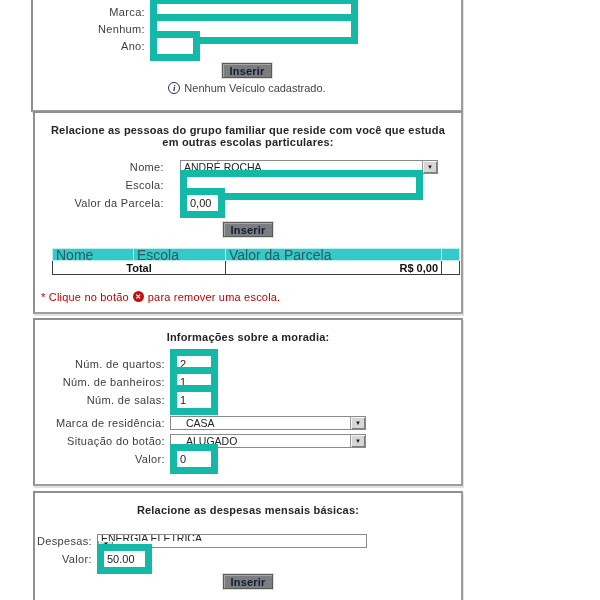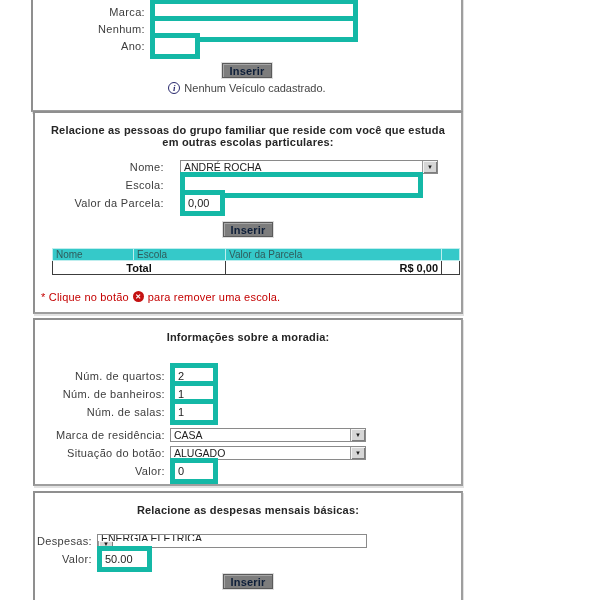--- a/index.html
+++ b/index.html
@@ -7,43 +7,43 @@
           font-family:"Liberation Sans",sans-serif;font-size:11px;color:#3f3f3f;}
   .panel{position:absolute;background:#fff;border:2px solid;border-color:#8f8f8f #9e9e9e #9e9e9e #8f8f8f;
          box-shadow:1px 2px 0 #e2e2e2;box-sizing:content-box;}
   .sec-title{font-weight:bold;text-align:center;color:#262626;letter-spacing:.2px;line-height:12px;}
   .row{display:flex;align-items:center;height:18px;}
   .lbl{text-align:right;letter-spacing:.35px;color:#3d3d3d;flex:0 0 auto;white-space:nowrap;}
   .lbl-b1{width:112px;margin-right:5px;}
   .lbl-b2{width:101px;margin-right:16px;padding-left:28px;}
   .lbl-b3{width:130px;margin-right:5px;}
   .lbl-b4{width:57px;margin-right:5px;}
-  .txt{height:14px;border:5px solid #14b8a6;background:#fff;color:#222;
+  .txt{height:14px;border:7px solid #14b8a6;background:#fff;color:#222;
        font-family:"Liberation Sans",sans-serif;font-size:11px;padding:8px 3px;box-sizing:border-box;}
   .w208{width:208px;} .w50{width:50px;} .w243{width:243px;} .w45{width:45px;}
   .w48{width:48px;} .w55{width:55px;}
   .selectbox{height:14px;border:1px solid #8a8a8a;background:#fff;display:flex;align-items:stretch;
              box-sizing:border-box;cursor:default;}
-  .sb258{width:258px;} .sb196{width:196px;} .sb270{width:270px;flex-direction:column;}
+  .sb258{width:258px;} .sb196{width:196px;padding-left:12px;} .sb270{width:270px;flex-direction:column;}
   .sel-text{flex:1;padding-left:3px;font-size:10.5px;color:#222;white-space:nowrap;overflow:hidden;
             display:flex;align-items:center;}
   .sel-arrow{width:14px;background:#d6d6d6;border-left:1px solid #9a9a9a;
              box-shadow:inset 1px 1px 0 #f4f4f4,inset -1px -1px 0 #7d7d7d;
              display:flex;align-items:center;justify-content:center;}
   .tri{font-size:6px;line-height:6px;color:#1b1b1b;}
   .btn{display:block;margin:0 auto;width:50px;height:15px;background:#7d7d7d;border:1px solid #5a5a5a;
        box-shadow:0 0 0 1px #dedede,inset 1px 1px 0 #a6a6a6;color:#0e1f3a;
        font-family:"Liberation Sans",sans-serif;font-weight:bold;font-size:11px;line-height:13px;
        text-align:center;letter-spacing:.2px;cursor:pointer;box-sizing:border-box;}
   .info-line{display:flex;justify-content:center;align-items:center;gap:4px;color:#454545;}
   .info-icon{width:10px;height:10px;border-radius:50%;border:1px solid #2a2a6e;color:#2a2a6e;
              font-family:"Liberation Serif",serif;font-weight:bold;font-style:italic;font-size:9px;
              line-height:9px;display:inline-flex;align-items:center;justify-content:center;flex:0 0 auto;}
   .schools-table{margin:11px 0 0 17px;border-collapse:collapse;table-layout:fixed;width:391px;}
-  .schools-table th{background:#35c9c9;color:#2f5b5b;font-weight:normal;font-size:10px;line-height:10px;
+  .schools-table th{background:#35c9c9;color:#2f5b5b;font-weight:normal;font-size:14px;line-height:10px;
                     height:11px;text-align:left;padding:0 0 0 3px;border:1px solid #bfeeee;}
   .schools-table td{height:13px;border:1px solid #3c3c3c;font-size:11px;color:#111;padding:0;}
   .c1{width:77px;} .c2{width:88px;} .c3{width:212px;} .c4{width:14px;}
   .total-label{text-align:center;font-weight:bold;}
   .total-value{text-align:right;font-weight:bold;padding-right:3px !important;}
   .note{color:#c40000;margin:16px 0 0 6px;display:flex;align-items:flex-start;gap:4px;letter-spacing:.2px;}
   .x-icon{display:inline-flex;width:11px;height:11px;border-radius:50%;background:#c41212;color:#fff;
           font-size:7px;font-weight:bold;align-items:center;justify-content:center;flex:0 0 auto;}
 </style>
 </head>
@@ -108,21 +108,21 @@
       </table>
     <div class="note">
       <span>* Clique no botão</span>
       <span class="x-icon">✕</span>
       <span>para remover uma escola.</span>
     </div>
   </div>
 
   <div class="panel" style="left:33px;top:318px;width:426px;height:153px;padding-top:11px;">
     <div class="sec-title">Informações sobre a moradia:</div>
-    <div class="row" style="margin-top:24px;">
+    <div class="row" style="margin-top:12px;">
       <span class="lbl lbl-b3">Núm. de quartos:</span>
       <input class="txt w48" value="2" style="">
     </div>
     <div class="row">
       <span class="lbl lbl-b3">Núm. de banheiros:</span>
       <input class="txt w48" value="1" style="">
     </div>
     <div class="row">
       <span class="lbl lbl-b3">Núm. de salas:</span>
       <input class="txt w48" value="1" style="">

